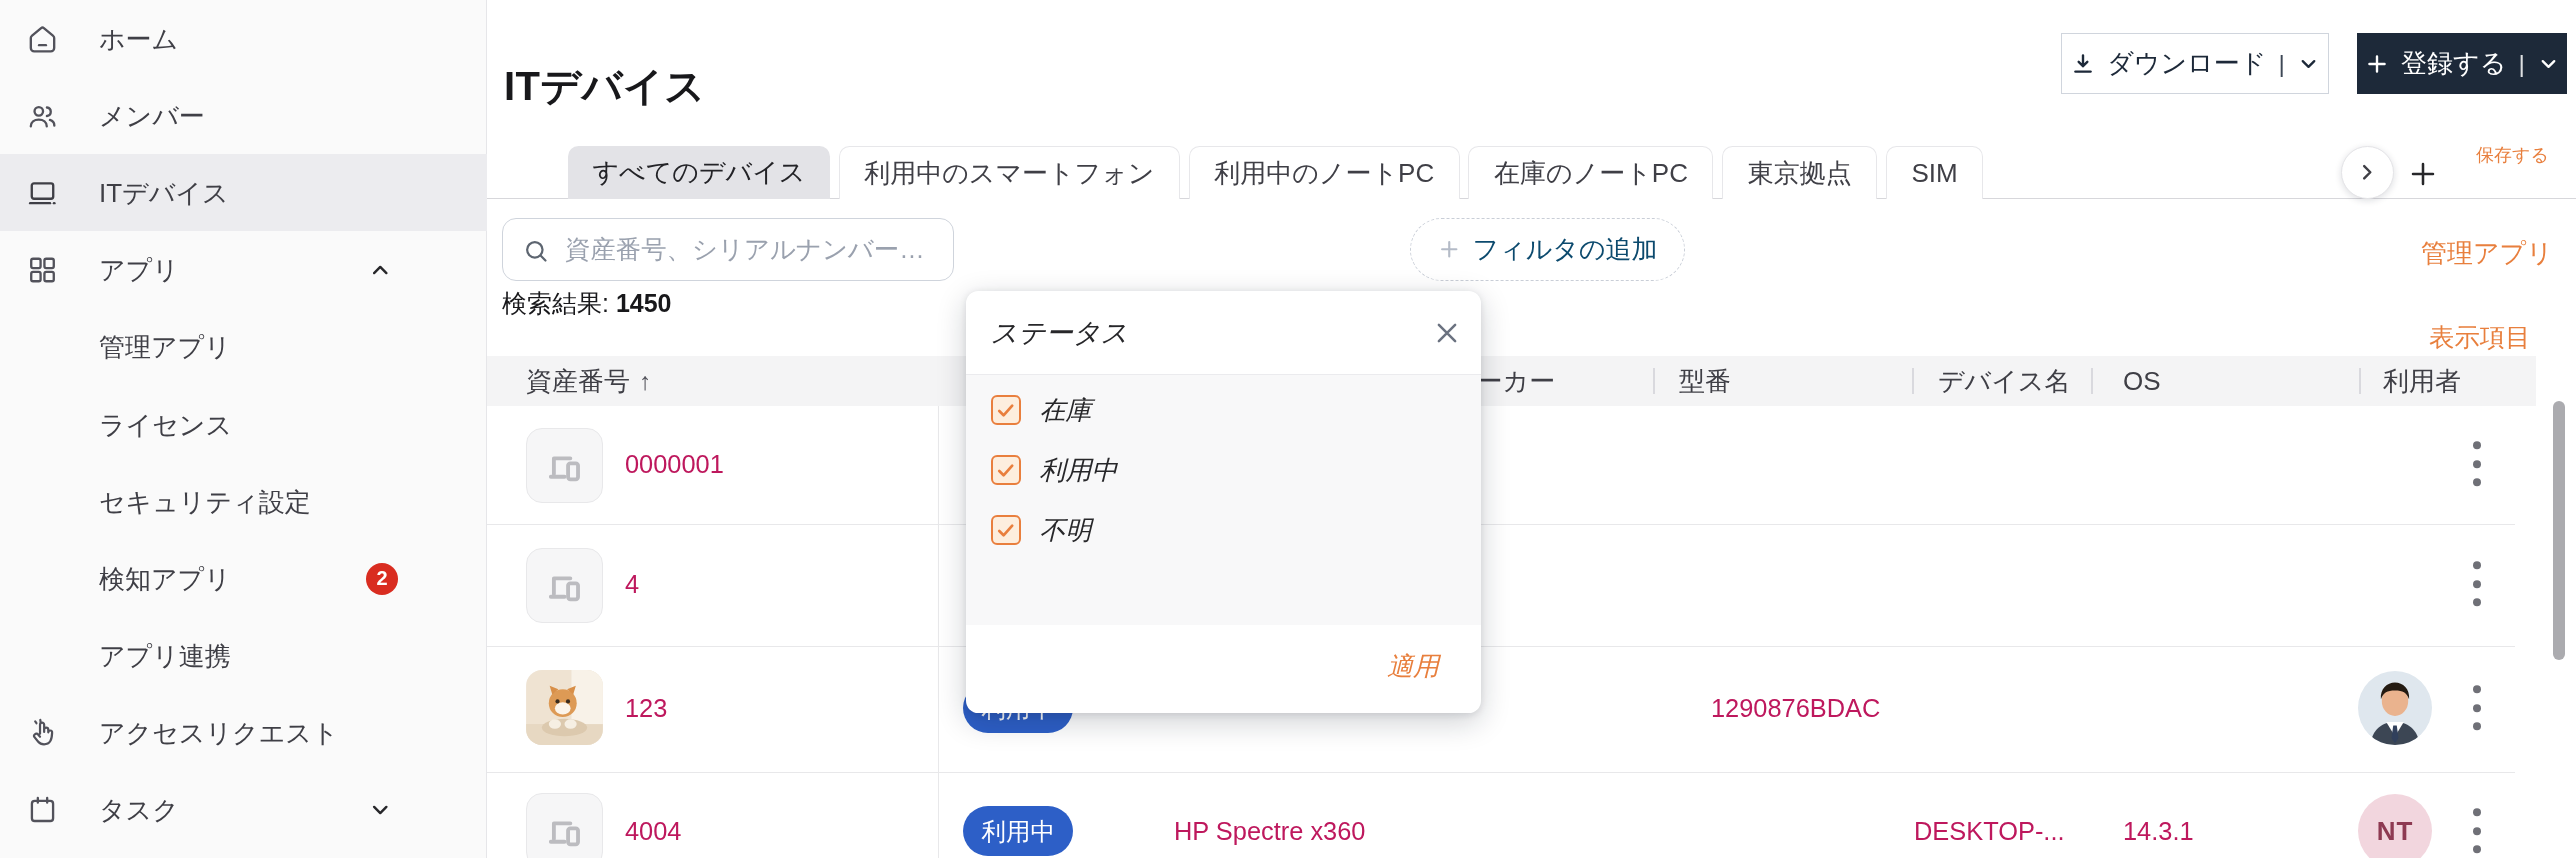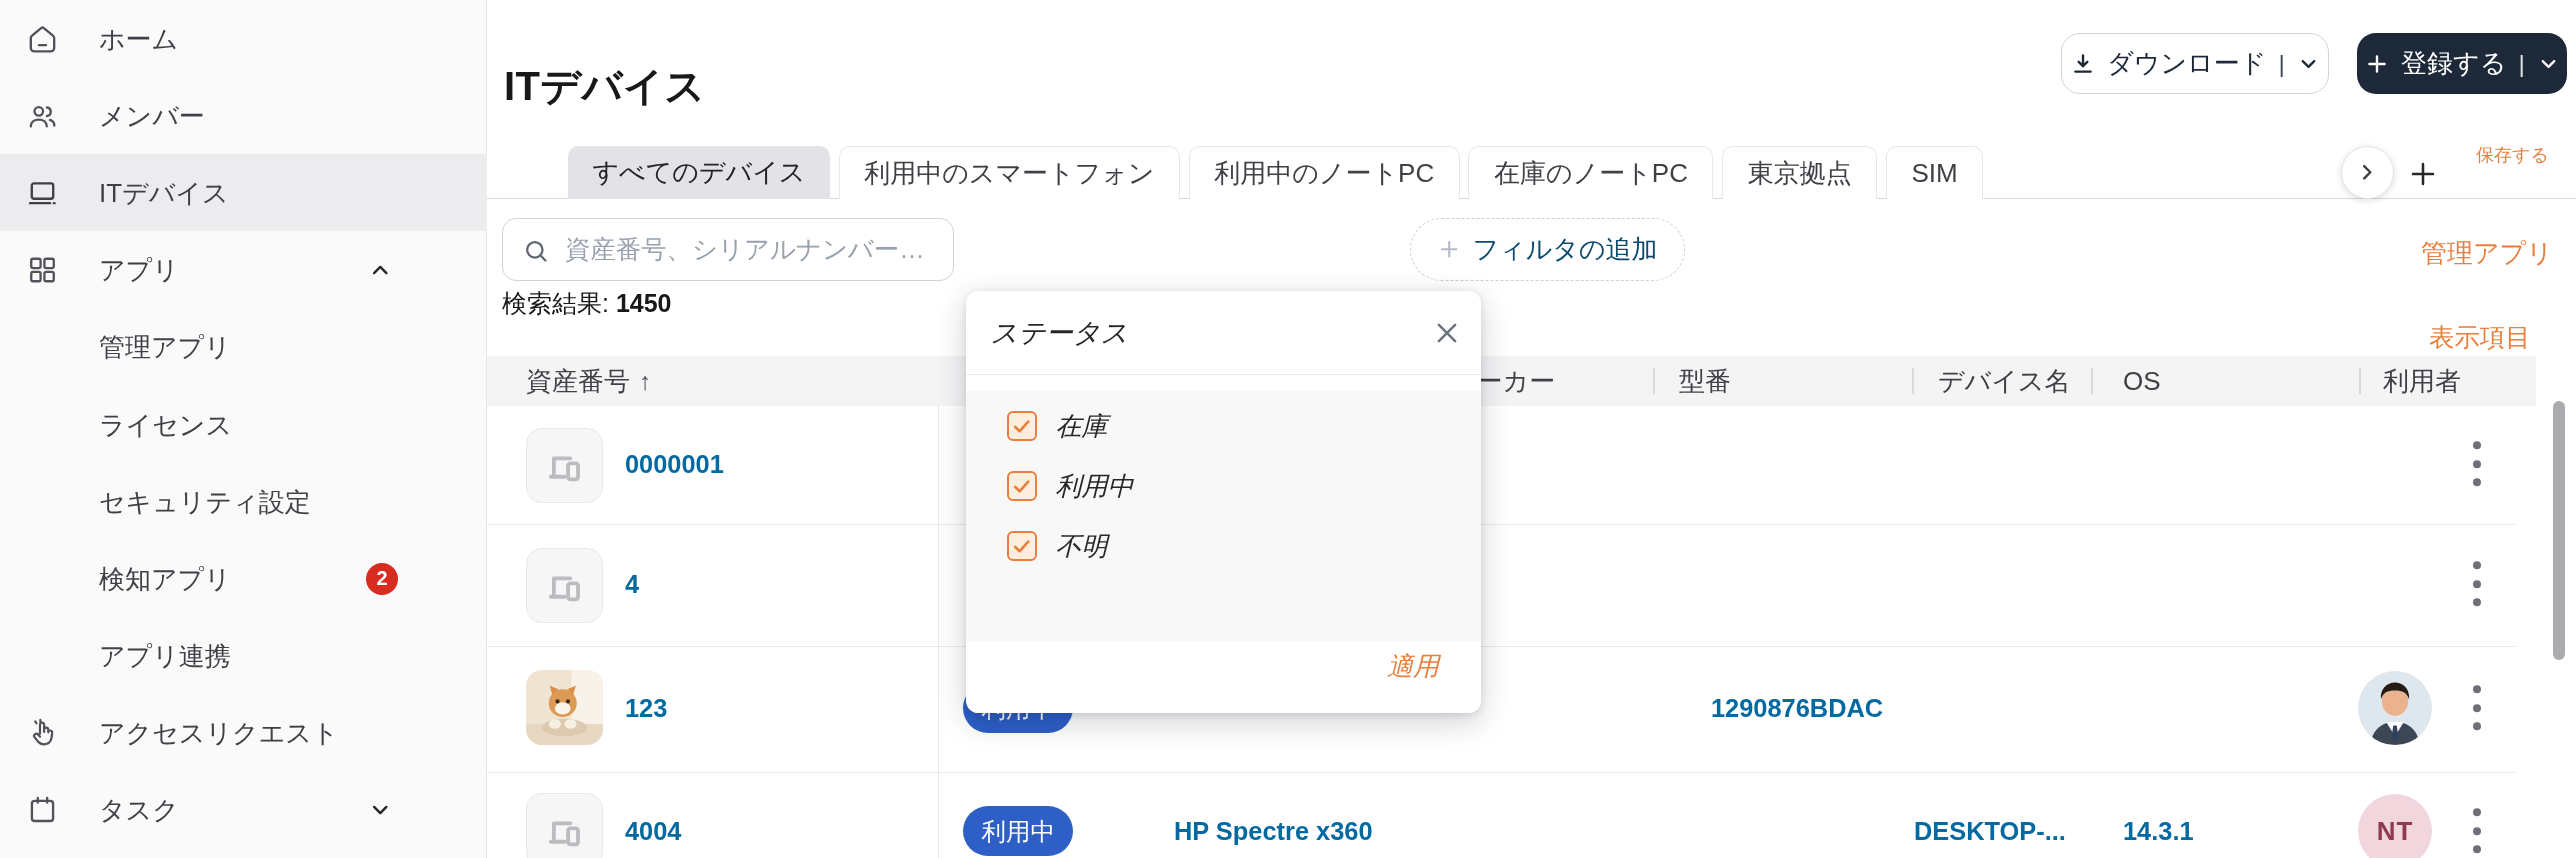--- a/index.html
+++ b/index.html
@@ -10,21 +10,21 @@
   .sidebar{position:absolute;left:0;top:0;width:487px;height:859px;background:#fafafa;border-right:1.3px solid #e6e6e9;box-sizing:border-box;}
   .snav{position:absolute;left:0;width:487px;height:77px;cursor:pointer;}
   .snav.selected{background:#ececef;}
   .snav .nicon{position:absolute;left:26px;top:50%;transform:translateY(-50%);width:33px;height:33px;}
   .snav .nlbl{position:absolute;left:99px;top:50%;transform:translateY(-50%);font-size:26px;color:#3f3f46;white-space:nowrap;}
   .snav .chev{position:absolute;left:368px;top:50%;transform:translateY(-50%);width:24.5px;height:24.5px;}
   .navbadge{position:absolute;left:366px;top:50%;transform:translateY(-50%);width:32px;height:32px;border-radius:50%;background:#d92c20;color:#fff;font-size:20px;font-weight:700;display:flex;align-items:center;justify-content:center;}
 
   
   .page-title{position:absolute;left:504px;top:32px;font-size:40px;font-weight:700;color:#18181b;letter-spacing:0.4px;}
-  .btn{position:absolute;top:33px;height:61px;border-radius:19px;display:flex;align-items:center;justify-content:center;gap:11.4px;font-size:26px;box-sizing:border-box;cursor:pointer;}
+  .btn{position:absolute;top:33px;height:61px;border-radius:0;display:flex;align-items:center;justify-content:center;gap:11.4px;font-size:26px;box-sizing:border-box;cursor:pointer;}
   .btn .divider{opacity:.85;font-size:24.5px;margin:0 0.9px;}
   .btn-download{left:2061px;width:268px;background:#fff;border:1.3px solid #d0d5dd;color:#1d2939;}
   .btn-register{left:2357px;width:210px;background:#1d2939;color:#fff;}
 
   
   .tabs-line{position:absolute;left:487px;top:198px;width:2089px;height:1.3px;background:#d7d7db;}
   .tabs{position:absolute;left:568px;top:146px;height:53px;width:1784px;display:flex;gap:8.8px;overflow:hidden;}
   .tab{flex:0 0 auto;height:53px;line-height:53px;padding:0 24.5px;font-size:26px;color:#3f3f46;background:#fff;border:1.3px solid #e7e7ea;border-bottom:none;border-radius:10.5px 10.5px 0 0;box-sizing:border-box;white-space:nowrap;cursor:pointer;}
   .tab.selected{background:#e3e3e7;border:none;color:#232327;font-weight:500;}
   .tabs-more{position:absolute;left:2341px;top:146px;width:53px;height:53px;border-radius:50%;background:#fff;border:1.3px solid #e4e4e7;box-shadow:0 1.8px 7px rgba(16,24,40,.14);display:flex;align-items:center;justify-content:center;box-sizing:border-box;cursor:pointer;}
@@ -45,34 +45,34 @@
   .columns-link{position:absolute;left:2429px;top:321px;font-size:25.4px;color:#e87f3d;cursor:pointer;white-space:nowrap;}
 
   
   .thead{position:absolute;left:487px;top:356px;width:2049px;height:50px;background:#f4f4f5;}
   .hcell{position:absolute;top:0;height:50px;line-height:50px;font-size:26px;color:#3f3f46;white-space:nowrap;cursor:pointer;}
   .hsep{position:absolute;top:12.3px;width:1.8px;height:25.4px;background:#d9d9de;}
   .sortarrow{font-size:24.5px;color:#52525b;margin-left:8.8px;}
   .vline{position:absolute;left:938px;top:406px;width:1.3px;height:453px;background:#e8e8ea;}
   .rowline{position:absolute;left:487px;width:2028px;height:1.3px;background:#e8e8ea;}
   .tile{position:absolute;left:526px;width:77px;height:75px;border-radius:16px;background:#f6f6f7;border:1.3px solid #e8e8ea;box-sizing:border-box;overflow:hidden;display:flex;align-items:center;justify-content:center;}
-  .cell{position:absolute;font-size:25.4px;color:#0369a1;white-space:nowrap;transform:translateY(-50%);font-weight:bold;}
+  .cell{position:absolute;font-size:25.4px;color:#be185d;white-space:nowrap;transform:translateY(-50%);}
   .pill{position:absolute;left:963px;height:50px;padding:0 18.4px;border-radius:25.4px;background:#2d5fc7;color:#fff;font-size:24.5px;display:flex;align-items:center;transform:translateY(-50%);white-space:nowrap;}
   .kebab{position:absolute;left:2464px;width:16px;display:flex;flex-direction:column;gap:10.5px;align-items:center;transform:translateY(-50%);cursor:pointer;padding:5.3px;}
   .kebab i{width:8px;height:8px;border-radius:50%;background:#6f7077;}
   .avatar{position:absolute;left:2358px;width:74px;height:74px;border-radius:50%;transform:translateY(-50%);overflow:hidden;}
   .avatar.initials{background:#f2d6de;color:#8e3a52;font-weight:600;font-size:26px;display:flex;align-items:center;justify-content:center;letter-spacing:0.9px;}
   .scrollthumb{position:absolute;left:2553px;top:401px;width:12.3px;height:259px;border-radius:6.1px;background:#ababaf;cursor:pointer;}
 
   
   .popup{position:absolute;left:966px;top:291px;width:515px;height:422px;background:#fff;border-radius:12.3px;box-shadow:0 8.8px 30px rgba(16,24,40,.20),0 1.8px 7px rgba(16,24,40,.10);box-sizing:border-box;font-style:italic;}
   .popup .ptitle{position:absolute;left:24.5px;top:0;height:83px;display:flex;align-items:center;font-size:27px;color:#27272a;}
   .popup .pclose{position:absolute;right:19px;top:27px;width:30px;height:30px;cursor:pointer;}
   .popup .pdiv{position:absolute;left:0;top:83px;width:515px;height:1.3px;background:#ebebee;}
-  .popup .plist{position:absolute;left:0;top:100px;width:515px;height:250px;background:#f8f8f9;padding-top:5.3px;box-sizing:border-box;padding-left:16px;}
+  .popup .plist{position:absolute;left:0;top:84px;width:515px;height:250px;background:#f8f8f9;padding-top:5.3px;box-sizing:border-box;}
   .popt{height:60px;display:flex;align-items:center;cursor:pointer;}
   .cb{width:30px;height:30px;border-radius:6.1px;box-sizing:border-box;margin-left:24.5px;background:#fff;border:2.2px solid #5b6470;display:flex;align-items:center;justify-content:center;}
   .cb.checked{background:#fdeede;border-color:#e97f3e;}
   .popt .olbl{margin-left:19px;font-size:26px;color:#27272a;}
   .papply{position:absolute;right:42px;bottom:29px;font-size:26px;color:#e87f3d;cursor:pointer;}
 </style>
 </head>
 <body>
 
 <div id="app">

